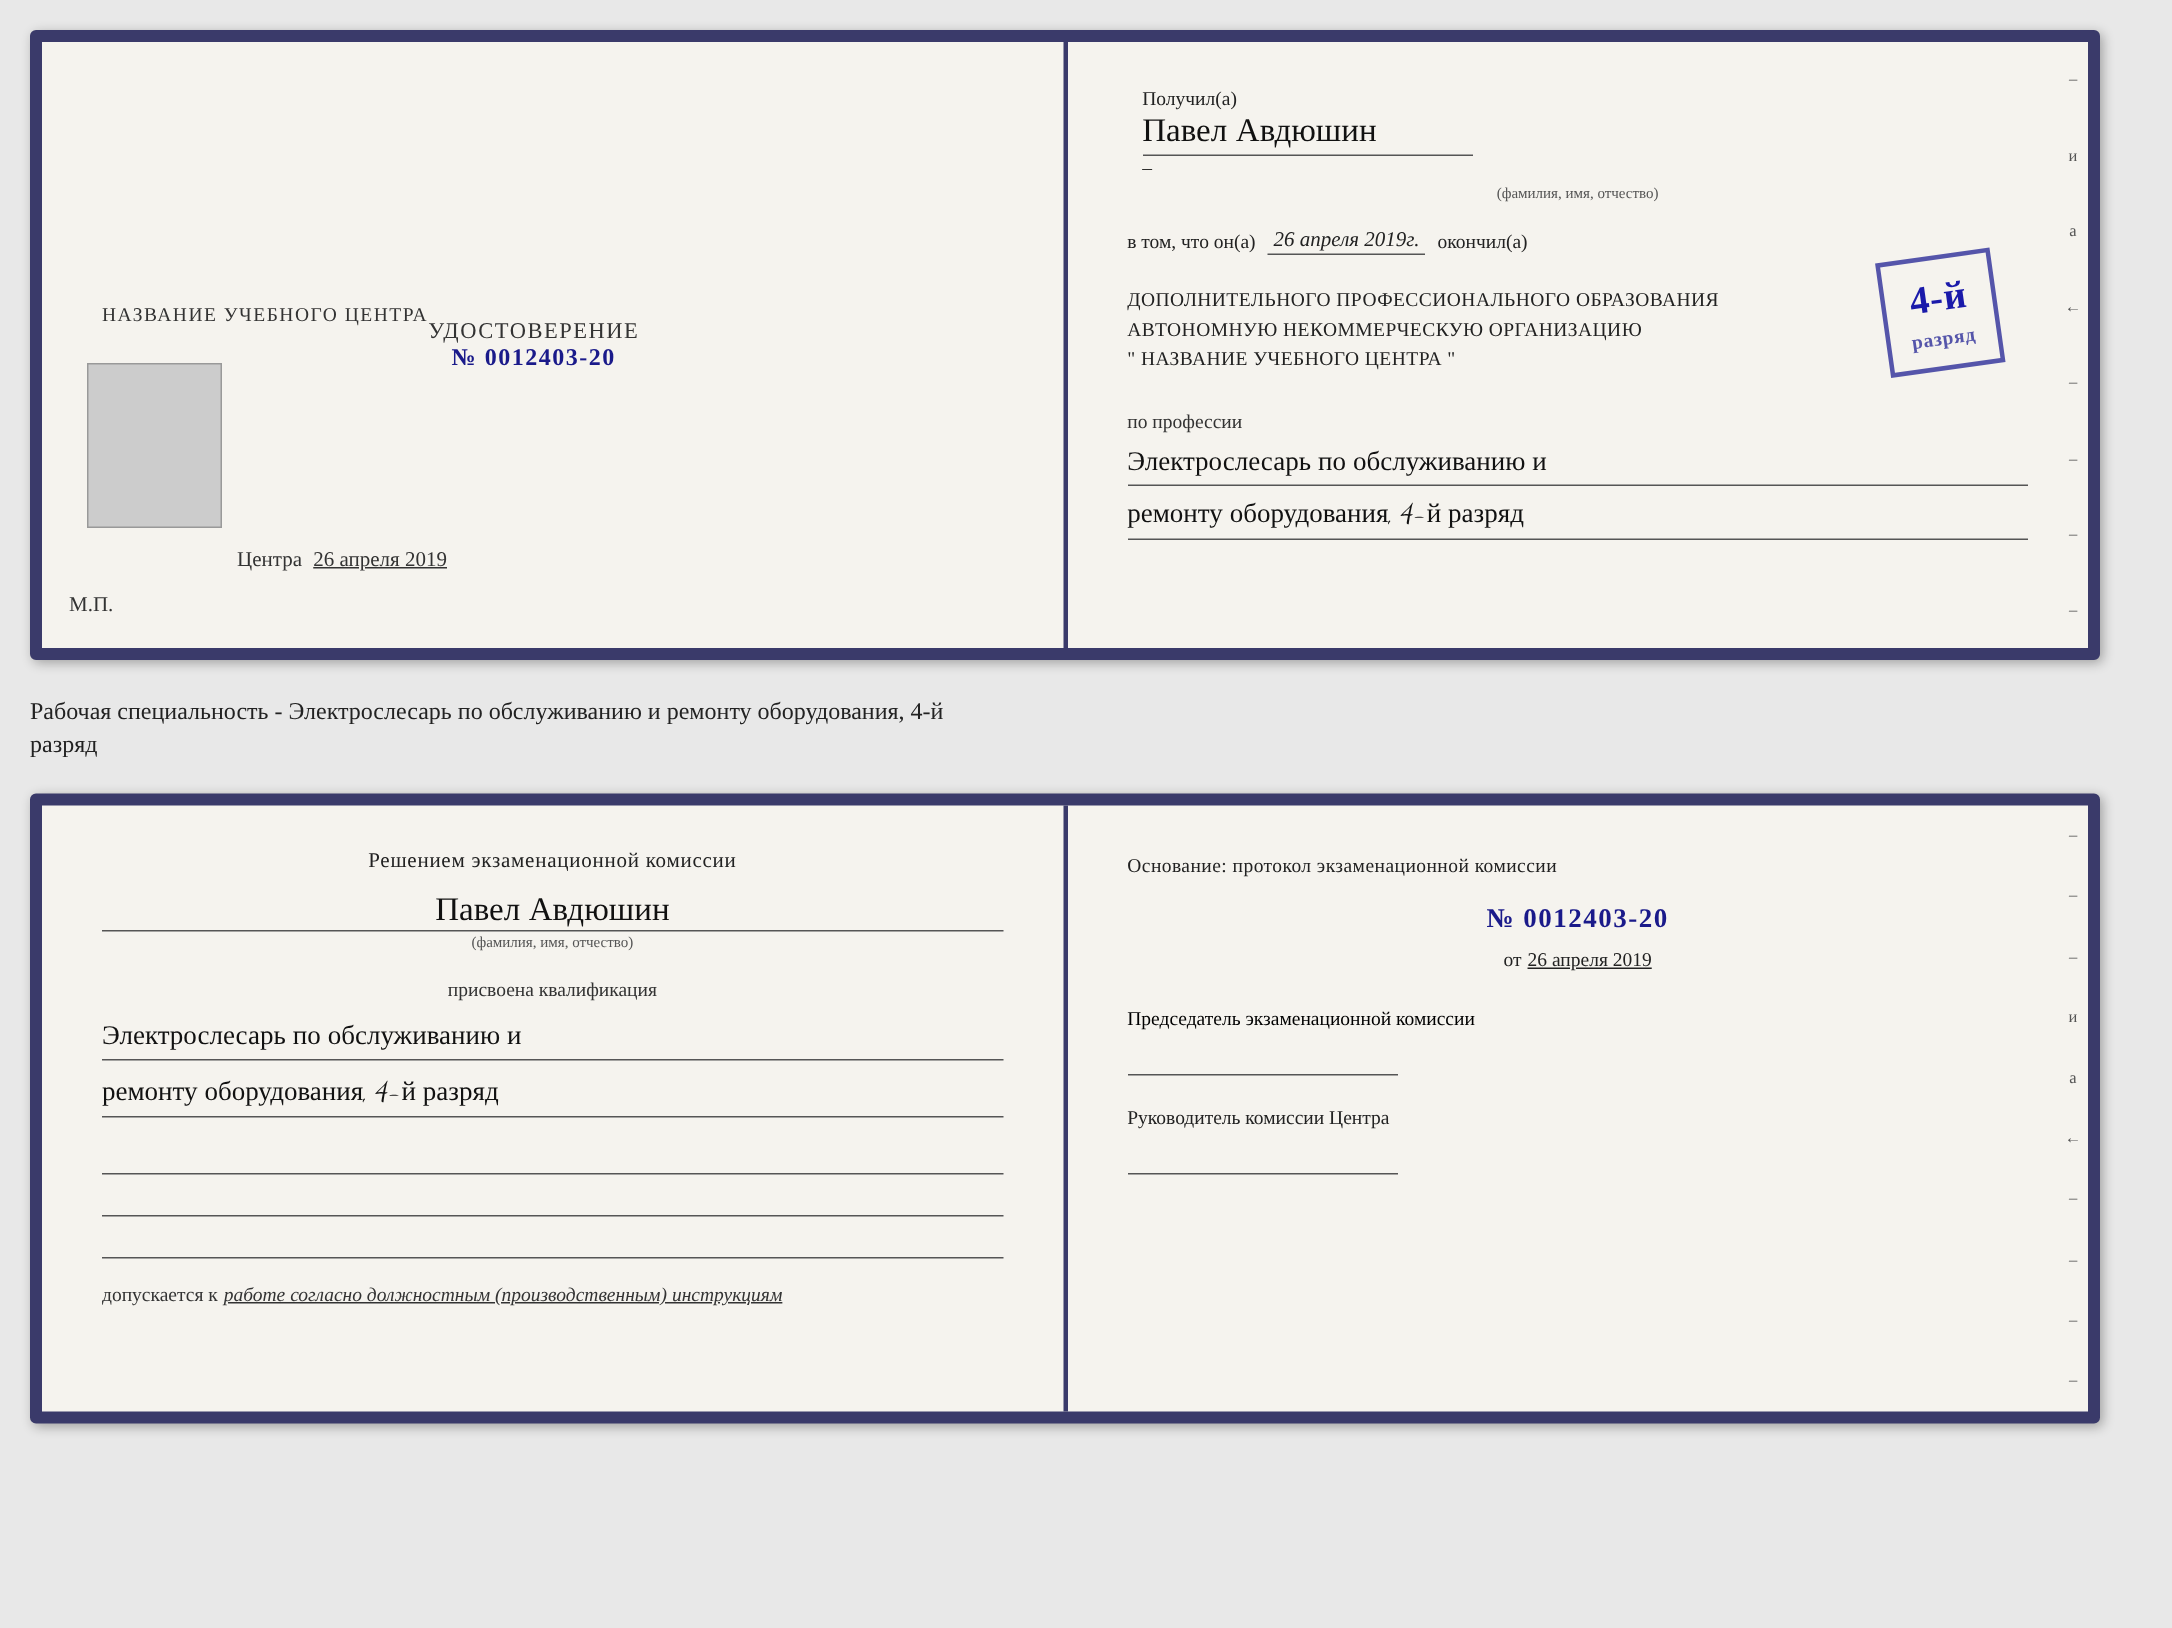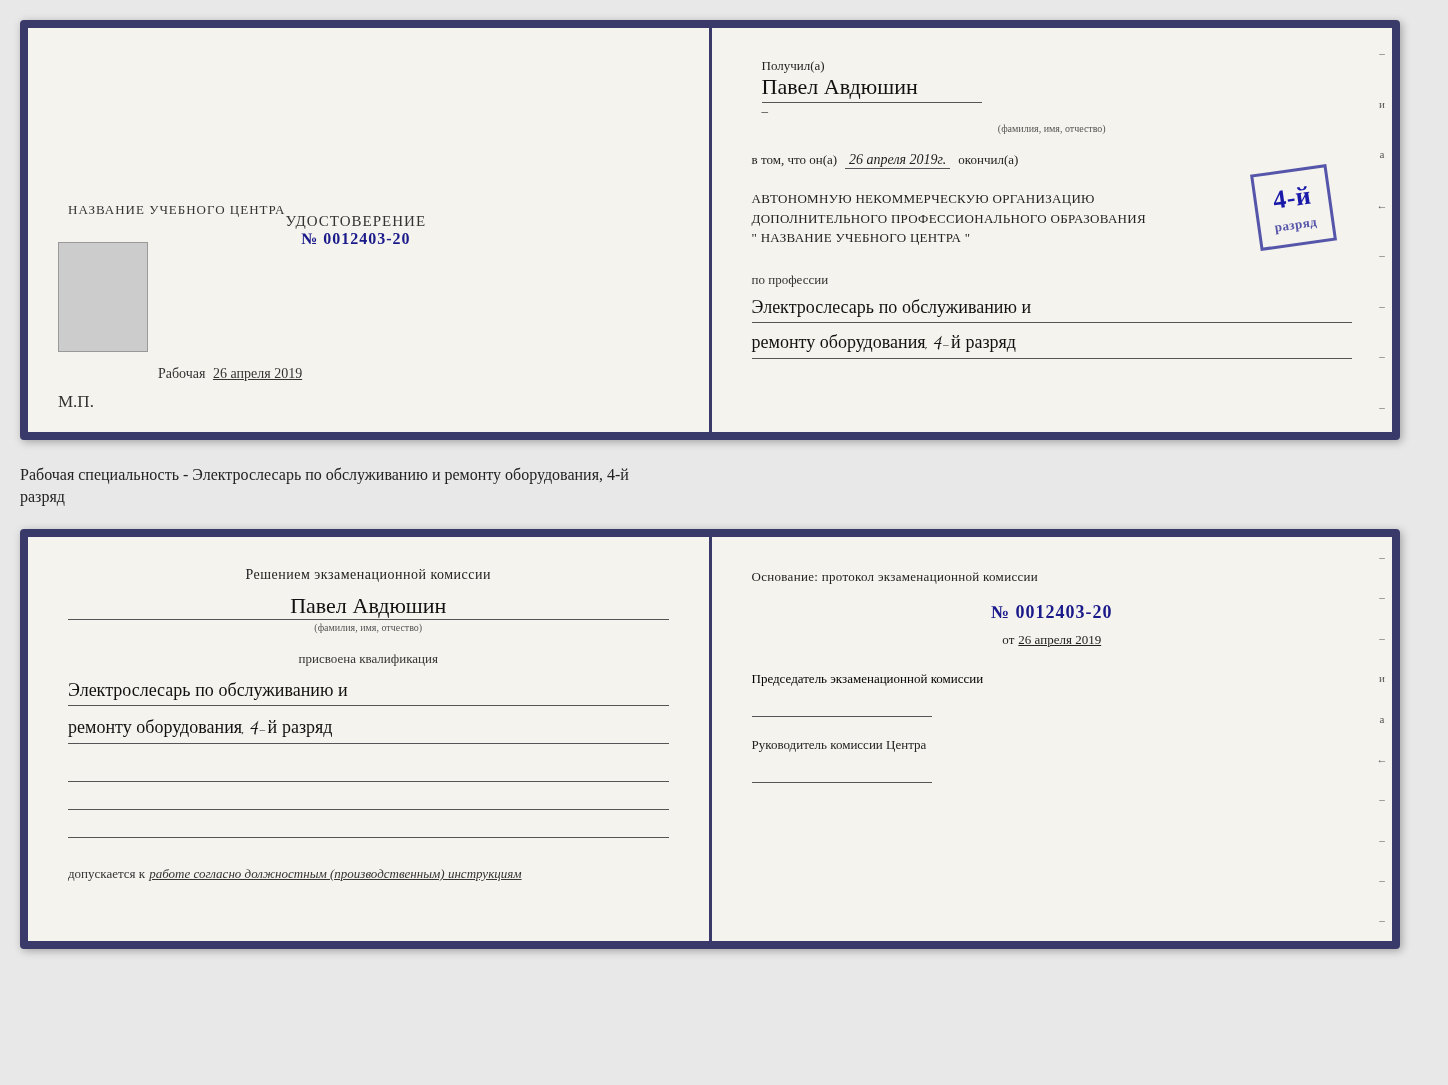--- a/index.html
+++ b/index.html
@@ -83,22 +83,22 @@
       position: absolute;
       bottom: 50px;
       left: 130px;
       font-size: 14px;
       color: #333;
     }
 
     .mp-label {
       position: absolute;
       bottom: 20px;
-      left: 30px;
-      font-size: 17px;
+      left: 18px;
+      font-size: 14px;
       color: #333;
       margin-top: 19px;
     }
 
     
     .doc-right {
       font-size: 13px;
       color: #222;
     }
 
@@ -301,21 +301,21 @@
       margin-top: 16px;
     }
 
     .bottom-line {
       border-bottom: 1px solid #555;
       height: 22px;
       margin-bottom: 6px;
     }
 
     .dopuskaetsya-block {
-      margin-top: 28px;
+      margin-top: 16px;
       font-size: 13px;
       color: #333;
       display: flex;
       flex-wrap: wrap;
       align-items: baseline;
       gap: 4px;
     }
 
     .dopusk-italic {
       font-style: italic;
@@ -393,21 +393,21 @@
       <div class="center-title">НАЗВАНИЕ УЧЕБНОГО ЦЕНТРА</div>
 
       <div class="udostoverenie-block">
         <div class="udostoverenie-label">УДОСТОВЕРЕНИЕ</div>
         <div class="udostoverenie-number">№ 0012403-20</div>
       </div>
 
       <div class="photo-placeholder"></div>
 
       <div class="vydano-block">
-        <span>Рабочая</span>
+        <span>Центра</span>
         <span style="text-decoration:underline; margin-left:4px;">26 апреля 2019</span>
       </div>
 
       <div class="mp-label">М.П.</div>
     </div>
 
     <div class="doc-right">
 
       <div class="poluchil-line">
         <span class="poluchil-label">Получил(а)</span>
@@ -421,22 +421,22 @@
         <span class="handwritten-date">26 апреля 2019г.</span>
         <span class="vtom-label">окончил(а)</span>
       </div>
 
       <div class="stamp-block">
         <div class="stamp-overlay">
           <div class="stamp-number">4-й</div>
           <div>разряд</div>
         </div>
         <div class="org-text">
+          <div>ДОПОЛНИТЕЛЬНОГО ПРОФЕССИОНАЛЬНОГО ОБРАЗОВАНИЯ</div>
           <div>АВТОНОМНУЮ НЕКОММЕРЧЕСКУЮ ОРГАНИЗАЦИЮ</div>
-          <div>ДОПОЛНИТЕЛЬНОГО ПРОФЕССИОНАЛЬНОГО ОБРАЗОВАНИЯ</div>
           <div>" НАЗВАНИЕ УЧЕБНОГО ЦЕНТРА "</div>
         </div>
       </div>
 
       <div class="po-professii-block">
         <div class="po-professii-label">по профессии</div>
         <span class="handwritten-prof">Электрослесарь по обслуживанию и</span>
         <span class="handwritten-prof">ремонту оборудования, 4-й разряд</span>
       </div>
 

